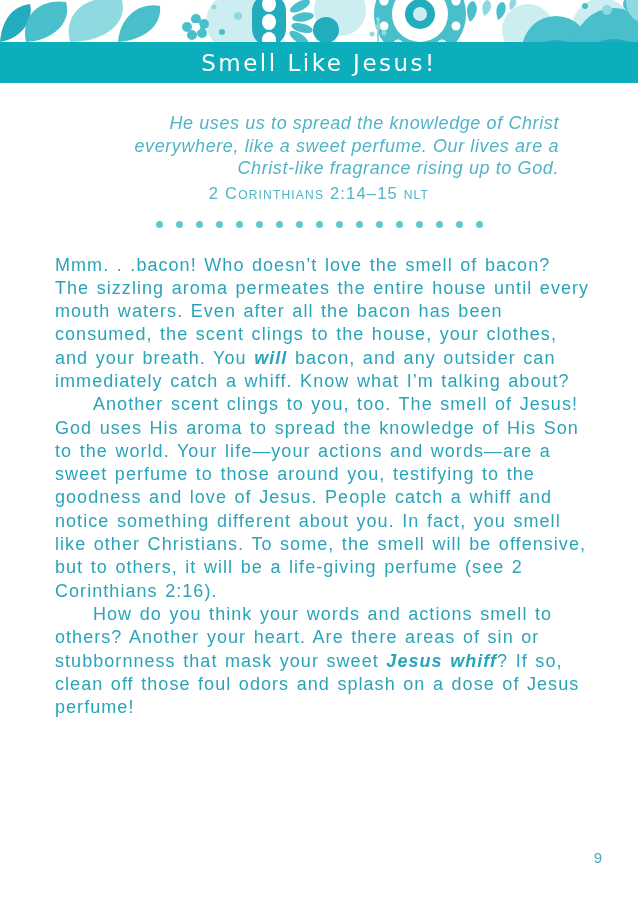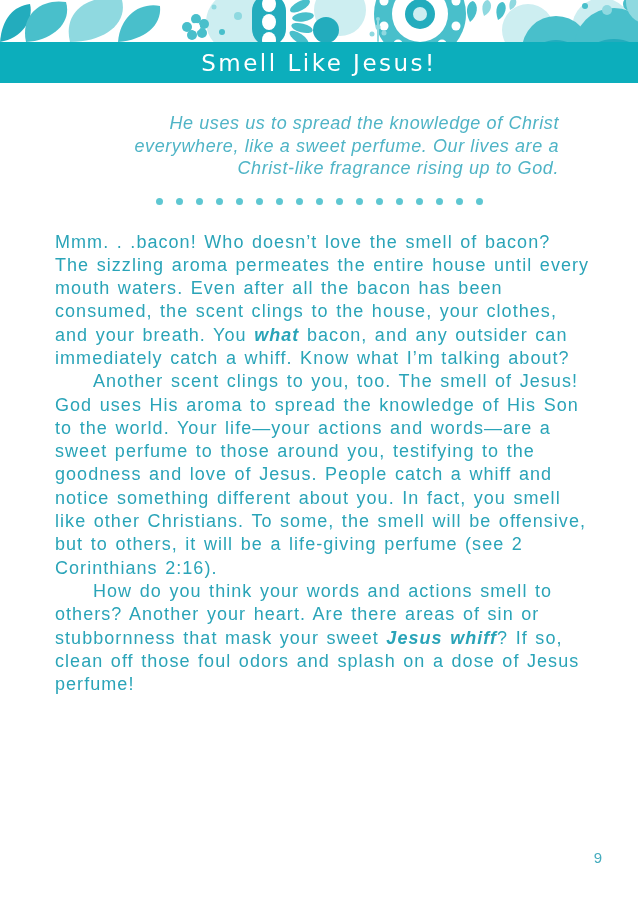--- a/index.html
+++ b/index.html
@@ -185,20 +185,21 @@
     <circle class="t3" cx="607" cy="10" r="5"></circle>
     <circle class="t2" cx="630" cy="4" r="7"></circle>
     <circle class="t3" cx="648" cy="2" r="22"></circle>
   </svg>
 
   <div class="banner">
     <h1>Smell Like Jesus!</h1>
   </div>
 
   <div class="scripture">He uses us to spread the knowledge of Christ everywhere, like a sweet perfume. Our lives are a Christ-like fragrance rising up to God.</div>
+  <div class="reference">2 Corinthians 2:14–15 nlt</div>
 
   <div class="dots">
       <span class="dot"></span>
       <span class="dot"></span>
       <span class="dot"></span>
       <span class="dot"></span>
       <span class="dot"></span>
       <span class="dot"></span>
       <span class="dot"></span>
       <span class="dot"></span>
@@ -207,21 +208,21 @@
       <span class="dot"></span>
       <span class="dot"></span>
       <span class="dot"></span>
       <span class="dot"></span>
       <span class="dot"></span>
       <span class="dot"></span>
       <span class="dot"></span>
     </div>
 
   <div class="body-text">
-      <p><span>Mmm. . .bacon! Who doesn’t love the smell of bacon? The sizzling aroma permeates the entire house until every mouth waters. Even after all the bacon has been consumed, the scent clings to the house, your clothes, and your breath. You </span><span class="em">what</span><span> bacon, and any outsider can immediately catch a whiff. Know what I’m talking about?</span></p>
+      <p><span>Mmm. . .bacon! Who doesn’t love the smell of bacon? The sizzling aroma permeates the entire house until every mouth waters. Even after all the bacon has been consumed, the scent clings to the house, your clothes, and your breath. You </span><span class="em">will</span><span> bacon, and any outsider can immediately catch a whiff. Know what I’m talking about?</span></p>
       <p class="indent"><span>Another scent clings to you, too. The smell of Jesus! God uses His aroma to spread the knowledge of His Son to the world. Your life—your actions and words—are a sweet perfume to those around you, testifying to the goodness and love of Jesus. People catch a whiff and notice something different about you. In fact, you smell like other Christians. To some, the smell will be offensive, but to others, it will be a life-giving perfume (see 2 Corinthians 2:16).</span></p>
       <p class="indent"><span>How do you think your words and actions smell to others? Another your heart. Are there areas of sin or stubbornness that mask your sweet </span><span class="em">Jesus whiff</span><span>? If so, clean off those foul odors and splash on a dose of Jesus perfume!</span></p>
     </div>
 
 
   <div class="page-number">9</div>
 
 </div>
 
 </body></html>

